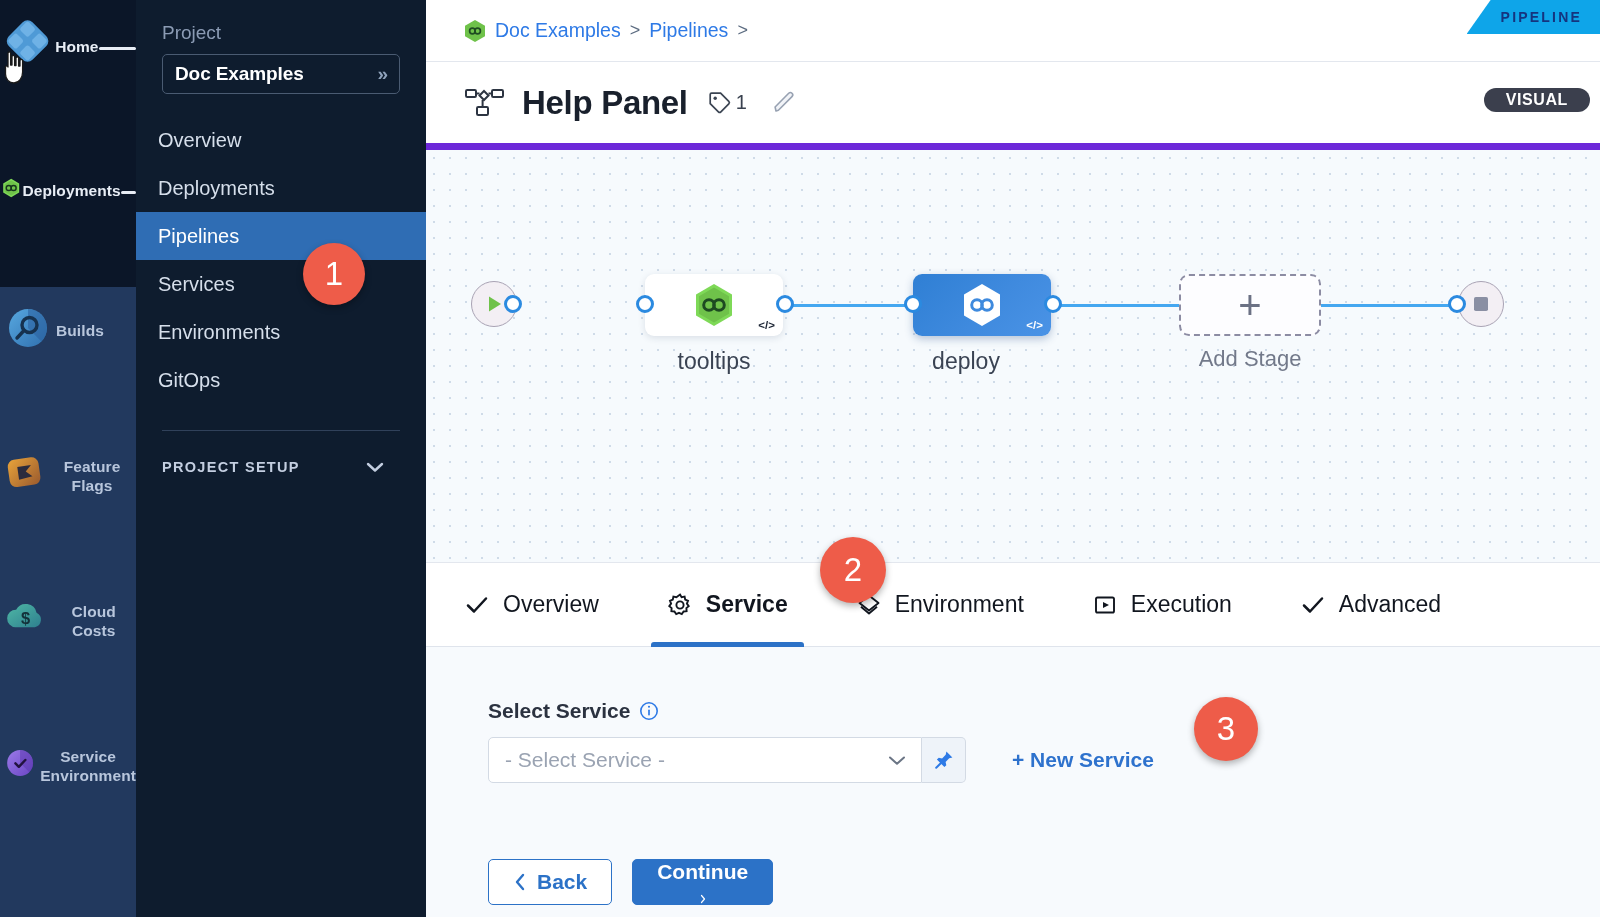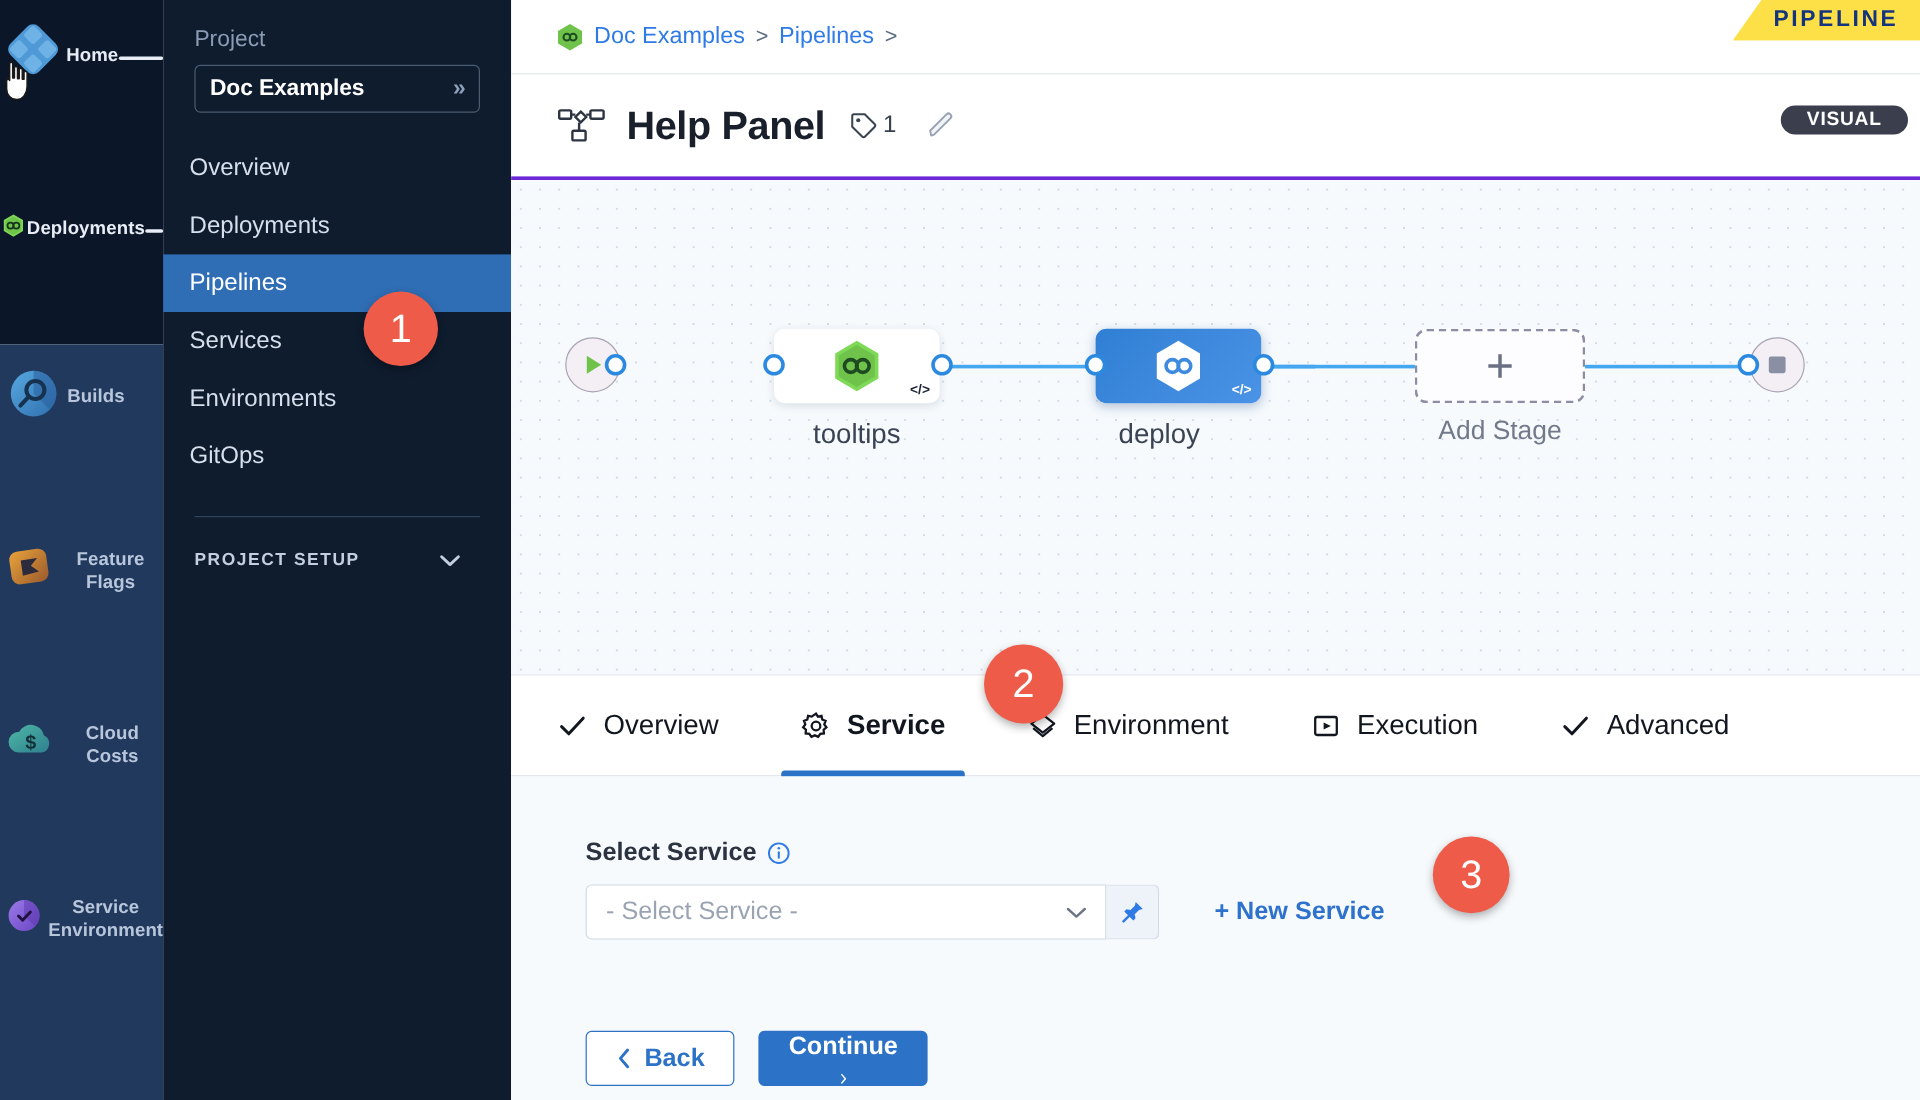--- a/index.html
+++ b/index.html
@@ -67,29 +67,29 @@
           position: relative; min-width: 0; }
 
   .crumbbar { height: 62px; display: flex; align-items: center; padding-left: 38px;
               border-bottom: 1px solid #e3e7ee; position: relative; }
   .crumb-hex { width: 22px; height: 24px; margin-right: 9px; flex:0 0 22px;}
   .crumb-link { color: #2e7ae6; font-size: 19.5px; text-decoration: none; }
   .crumb-sep { color: #5b6b80; font-size: 18px; margin: 0 9px; }
 
   .ribbon {
     position: absolute; right: 0; top: 0; height: 34px;
-    background: #fde047; display: flex; align-items: center;
-    padding: 0 18px 0 34px; color: #15347e; font-size: 19px;
+    background: #0ea5e9; display: flex; align-items: center;
+    padding: 0 18px 0 34px; color: #15347e; font-size: 14px;
     font-weight: 700; letter-spacing: 2.2px;
     clip-path: polygon(24px 0, 100% 0, 100% 100%, 0 100%);
     justify-content: center;
   }
 
   .titlebar { height: 88px; display: flex; align-items: center; padding-left: 38px;
-              border-bottom: 3px solid #6d28d9; position: relative; }
+              border-bottom: 7px solid #6d28d9; position: relative; }
   .title-ico { width: 42px; height: 36px; margin-right: 16px; }
   .page-title { font-size: 33px; font-weight: 700; color: #19202c; letter-spacing: -.3px; }
   .tag-wrap { display: flex; align-items: center; margin-left: 18px; gap: 3px; }
   .tag-count { font-size: 20px; color: #39414f; }
   .edit-ico { margin-left: 24px; width: 26px; height: 26px; }
   .visual-pill {
     position: absolute; right: 10px; top: 26px; height: 22px;
     background: #3b3f4d; color: #fff; border-radius: 17px;
     display: flex; align-items: center; padding: 12px 22px;
     font-size: 16px; font-weight: 700; letter-spacing: .6px;

